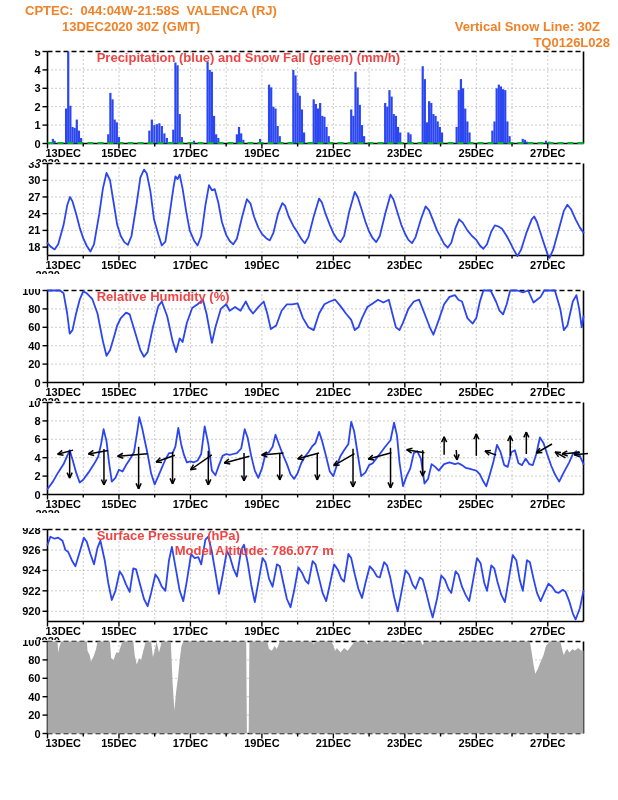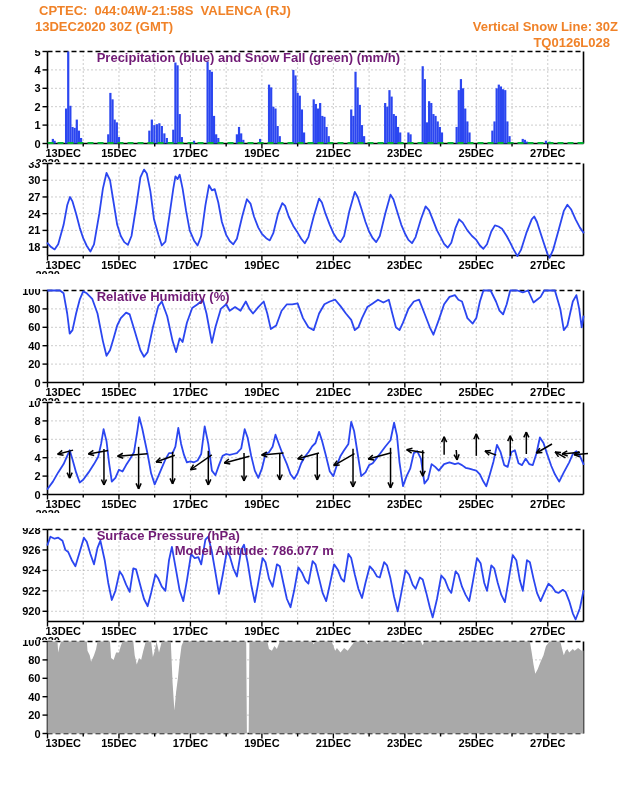--- a/index.html
+++ b/index.html
@@ -1,22 +1,22 @@
 <!DOCTYPE html>
 <html><head>
 <meta charset="utf-8">
 <style>
   html,body{margin:0;padding:0;background:#fff;}
   .sheet{position:relative;width:618px;height:800px;background:#fff;overflow:hidden;
          font-family:"Liberation Sans",sans-serif;padding-top:3px;box-sizing:border-box;}
   .hline{white-space:pre;font:bold 13px "Liberation Sans",sans-serif;line-height:16px;}
   .orange{color:#f08228;}
-  .magenta{color:#701a75;}
-  .hline1{padding-left:39px;}
-  .hline2{display:flex;justify-content:space-between;padding-left:35px;padding-right:0;}
+  .magenta{color:#ef4444;}
+  .hline1{padding-left:25px;}
+  .hline2{display:flex;justify-content:space-between;padding-left:35px;padding-right:18px;margin-left:27px;}
   .panel{position:relative;}
   .title-row{position:relative;height:15px;font:bold 13px "Liberation Sans",sans-serif;
              white-space:pre;padding-left:75px;line-height:15px;}
   .title-code{position:absolute;right:8px;top:0;}
   .title-alt{margin-left:78px;}
   svg.plot{display:block;}
   .axlbl{font:bold 11px "Liberation Sans",sans-serif;fill:#000;}
 </style>
 </head>
 <body>

